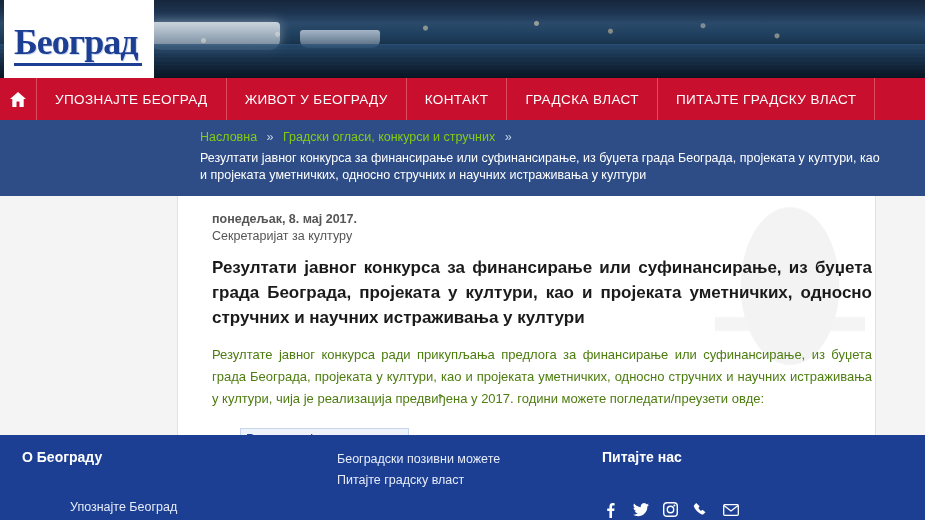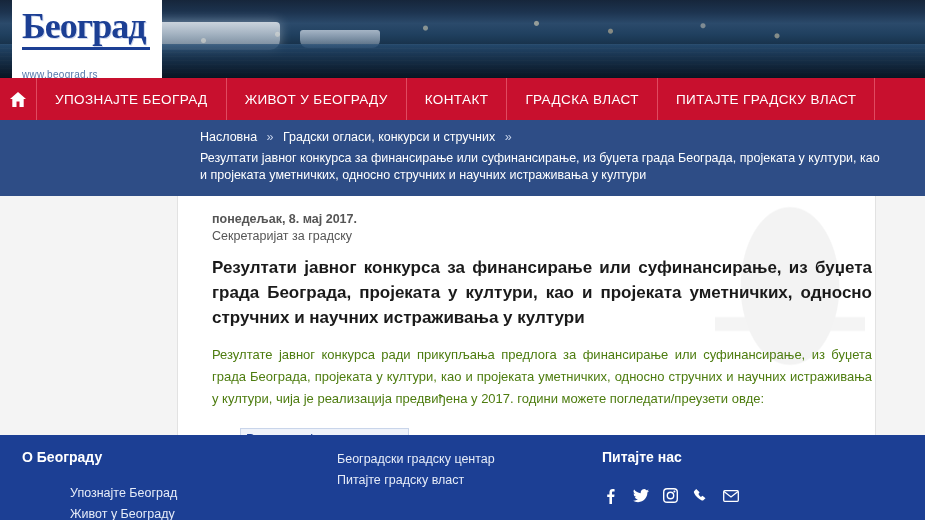--- a/index.html
+++ b/index.html
@@ -76,27 +76,27 @@
     left: 300px;
     top: 30px;
     width: 80px;
     height: 18px;
     background: linear-gradient(to bottom, rgba(220,228,238,0.7), rgba(160,180,200,0.4));
     border-radius: 3px 3px 8px 8px;
   }
 
   .logo-box {
     position: absolute;
-    left: 12px;
+    left: 4px;
     top: 0;
     width: 150px;
     height: 78px;
     background: #ffffff;
     z-index: 5;
-    padding: 6px 8px 0 10px;
+    padding: 22px 8px 0 10px;
   }
   .logo-title {
     font-family: "Liberation Serif", serif;
     font-size: 36px;
     font-weight: bold;
     color: #1c3f94;
     line-height: 40px;
     letter-spacing: -1px;
     text-shadow: 1px 1px 0 #cfd8ef;
   }
@@ -152,21 +152,21 @@
   }
   .crumb-inner {
     width: 700px;
     margin-left: 200px;
   }
   .crumb-line {
     font-size: 12.5px;
     color: #dbe4f5;
     margin-bottom: 6px;
   }
-  .crumb-link { color: #ffffff; text-decoration: none; cursor: pointer; }
+  .crumb-link { color: #84cc16; text-decoration: none; cursor: pointer; }
   .crumb-sep { margin: 0 6px; color: #c7d3ea; }
   .crumb-title {
     font-size: 12.5px;
     line-height: 17px;
     color: #ffffff;
     max-width: 690px;
   }
 
   
   .content-wrap {
@@ -263,21 +263,21 @@
     display: flex;
     padding-left: 22px;
   }
   .fcol { }
   .fcol-1 { width: 315px; }
   .fcol-2 { width: 265px; }
   .fcol-3 { width: 260px; }
   .fcol-title {
     font-size: 14px;
     font-weight: bold;
-    margin-bottom: 18px;
+    margin-bottom: 32px;
     color: #ffffff;
   }
   .fitem {
     font-size: 12.5px;
     color: #e6ecf8;
     line-height: 21px;
     padding-left: 48px;
     cursor: pointer;
   }
   .fcol-2 .fitem { padding-left: 0; }
@@ -353,36 +353,36 @@
     </div>
   </div>
 
   <div class="content-wrap">
     <div class="side-shade-left"></div>
     <div class="side-shade-right"></div>
     <div class="ghost-crest"></div>
 
     <div class="article">
       <div class="meta-date">понедељак, 8. мај 2017.</div>
-      <div class="meta-dept">Секретаријат за градску</div>
+      <div class="meta-dept">Секретаријат за културу</div>
       <h1 class="art-title">Резултати јавног конкурса за финансирање или суфинансирање, из буџета града Београда, пројеката у култури, као и пројеката уметничких, односно стручних и научних истраживања у култури</h1>
       <p class="art-body">Резултате јавног конкурса ради прикупљања предлога за финансирање или суфинансирање, из буџета града Београда, пројеката у култури, као и пројеката уметничких, односно стручних и научних истраживања у култури, чија је реализација предвиђена у 2017. години можете погледати/преузети овде:</p>
       <a class="doc-link" href="#">Резултати јавног конкурса</a>
     </div>
   </div>
 
   <div class="footer">
     <div class="footer-cols">
       <div class="fcol fcol-1">
         <div class="fcol-title">О Београду</div>
         <div class="fitem">Упознајте Београд</div>
         <div class="fitem">Живот у Београду</div>
       </div>
       <div class="fcol fcol-2">
-        <div class="fitem">Београдски градску центар</div>
+        <div class="fitem">Београдски позивни можете</div>
         <div class="fitem">Питајте градску власт</div>
       </div>
       <div class="fcol fcol-3">
         <div class="fcol-title">Питајте нас</div>
         <div class="social-row">
           <span class="soc">
             <svg width="9" height="16" viewBox="0 0 9 16" aria-hidden="true">
                 <path d="M6 16V9h2.2l.3-2.6H6V4.8c0-.75.2-1.26 1.28-1.26H8.6V1.2C8.37 1.17 7.58 1.1 6.66 1.1 4.74 1.1 3.43 2.27 3.43 4.43V6.4H1.2V9h2.23v7z" fill="#ffffff"></path>
               </svg>
           </span>

